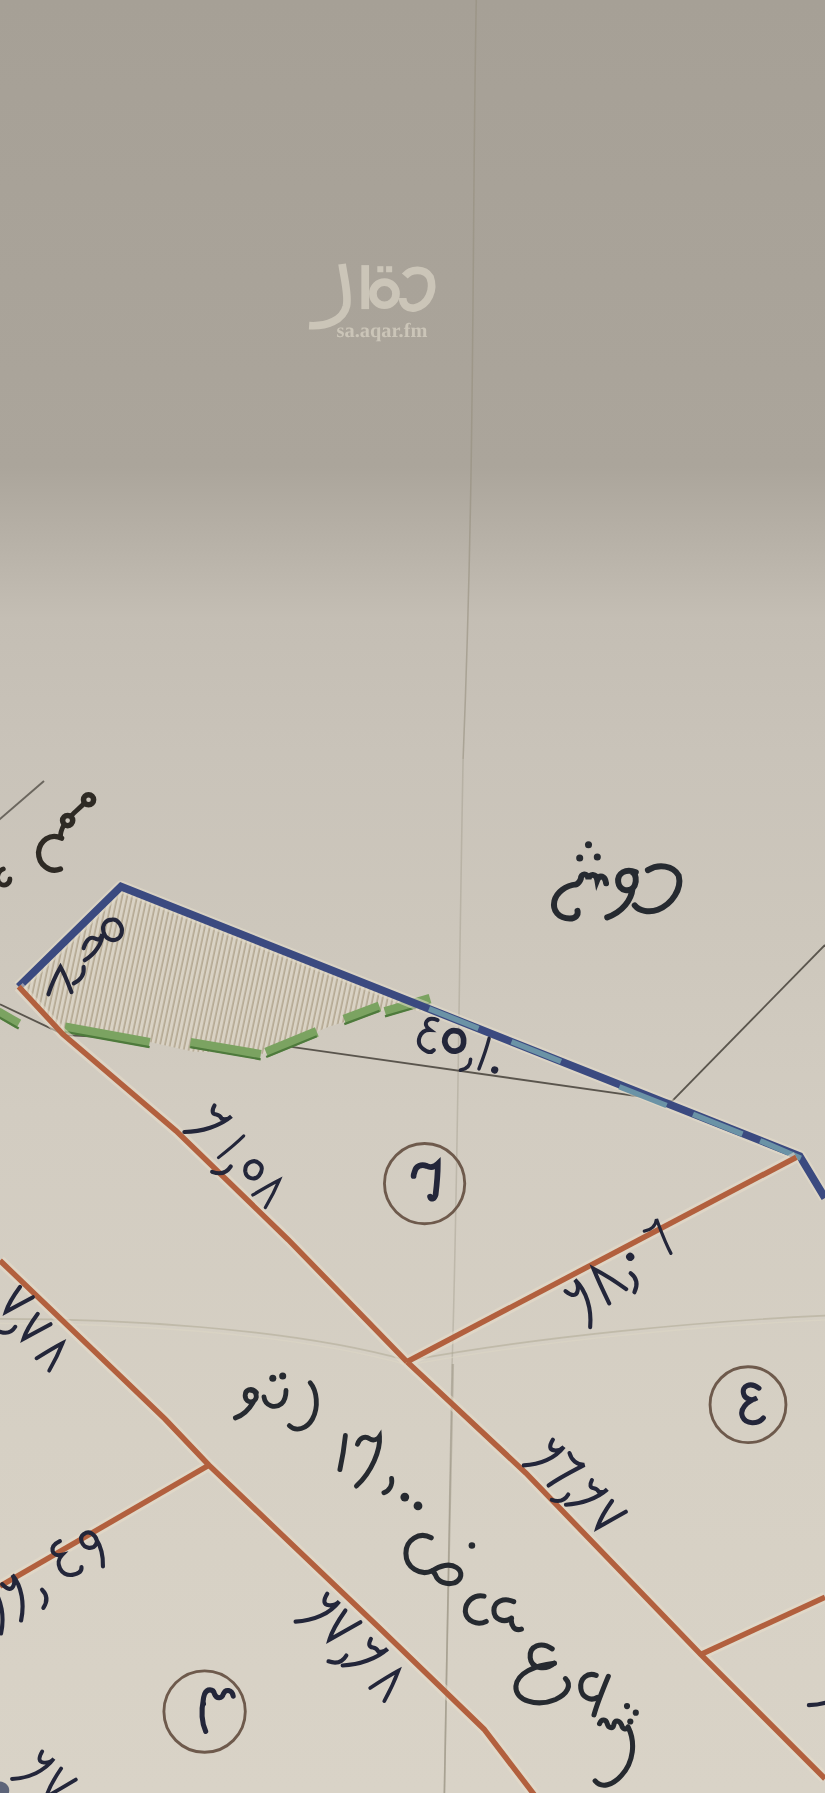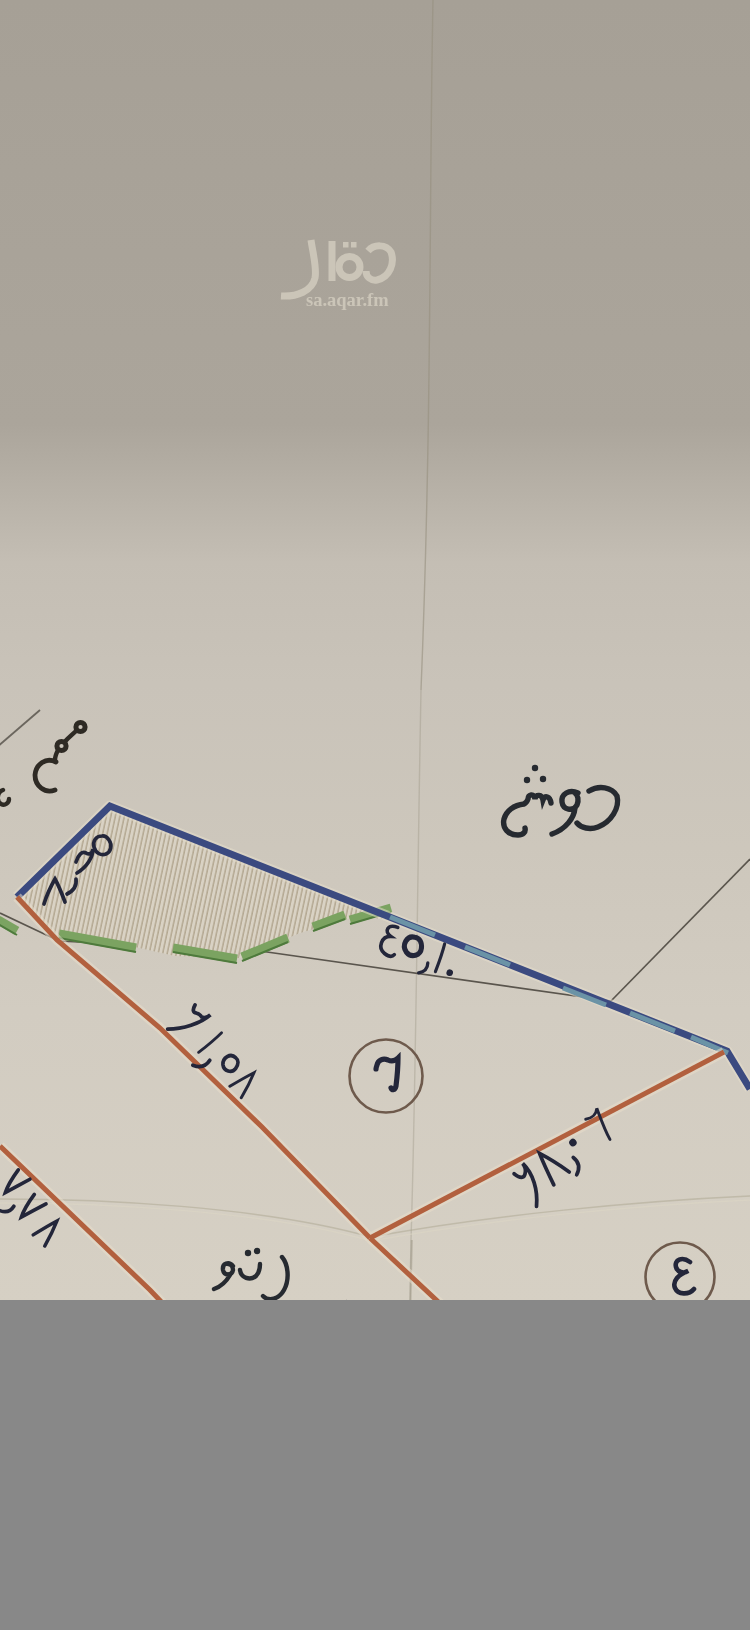--- a/index.html
+++ b/index.html
@@ -1,16 +1,16 @@
 <!DOCTYPE html>
 <html><head>
 <meta charset="utf-8">
 <style>
 html,body{margin:0;padding:0;background:#888}
-#page{width:750px;height:1300px;position:relative;overflow:hidden;font-family:"Liberation Sans",sans-serif}
+#page{width:750px;height:1630px;position:relative;overflow:hidden;font-family:"Liberation Sans",sans-serif}
 svg{display:block}
 </style>
 </head>
 <body>
 <div id="page">
 <svg width="750" height="1630" viewBox="0 0 750 1630">
 <defs>
 <linearGradient id="paper" x1="0" y1="0" x2="0" y2="1">
 <stop offset="0" stop-color="#a6a096"></stop>
 <stop offset="0.26" stop-color="#aba59b"></stop>

